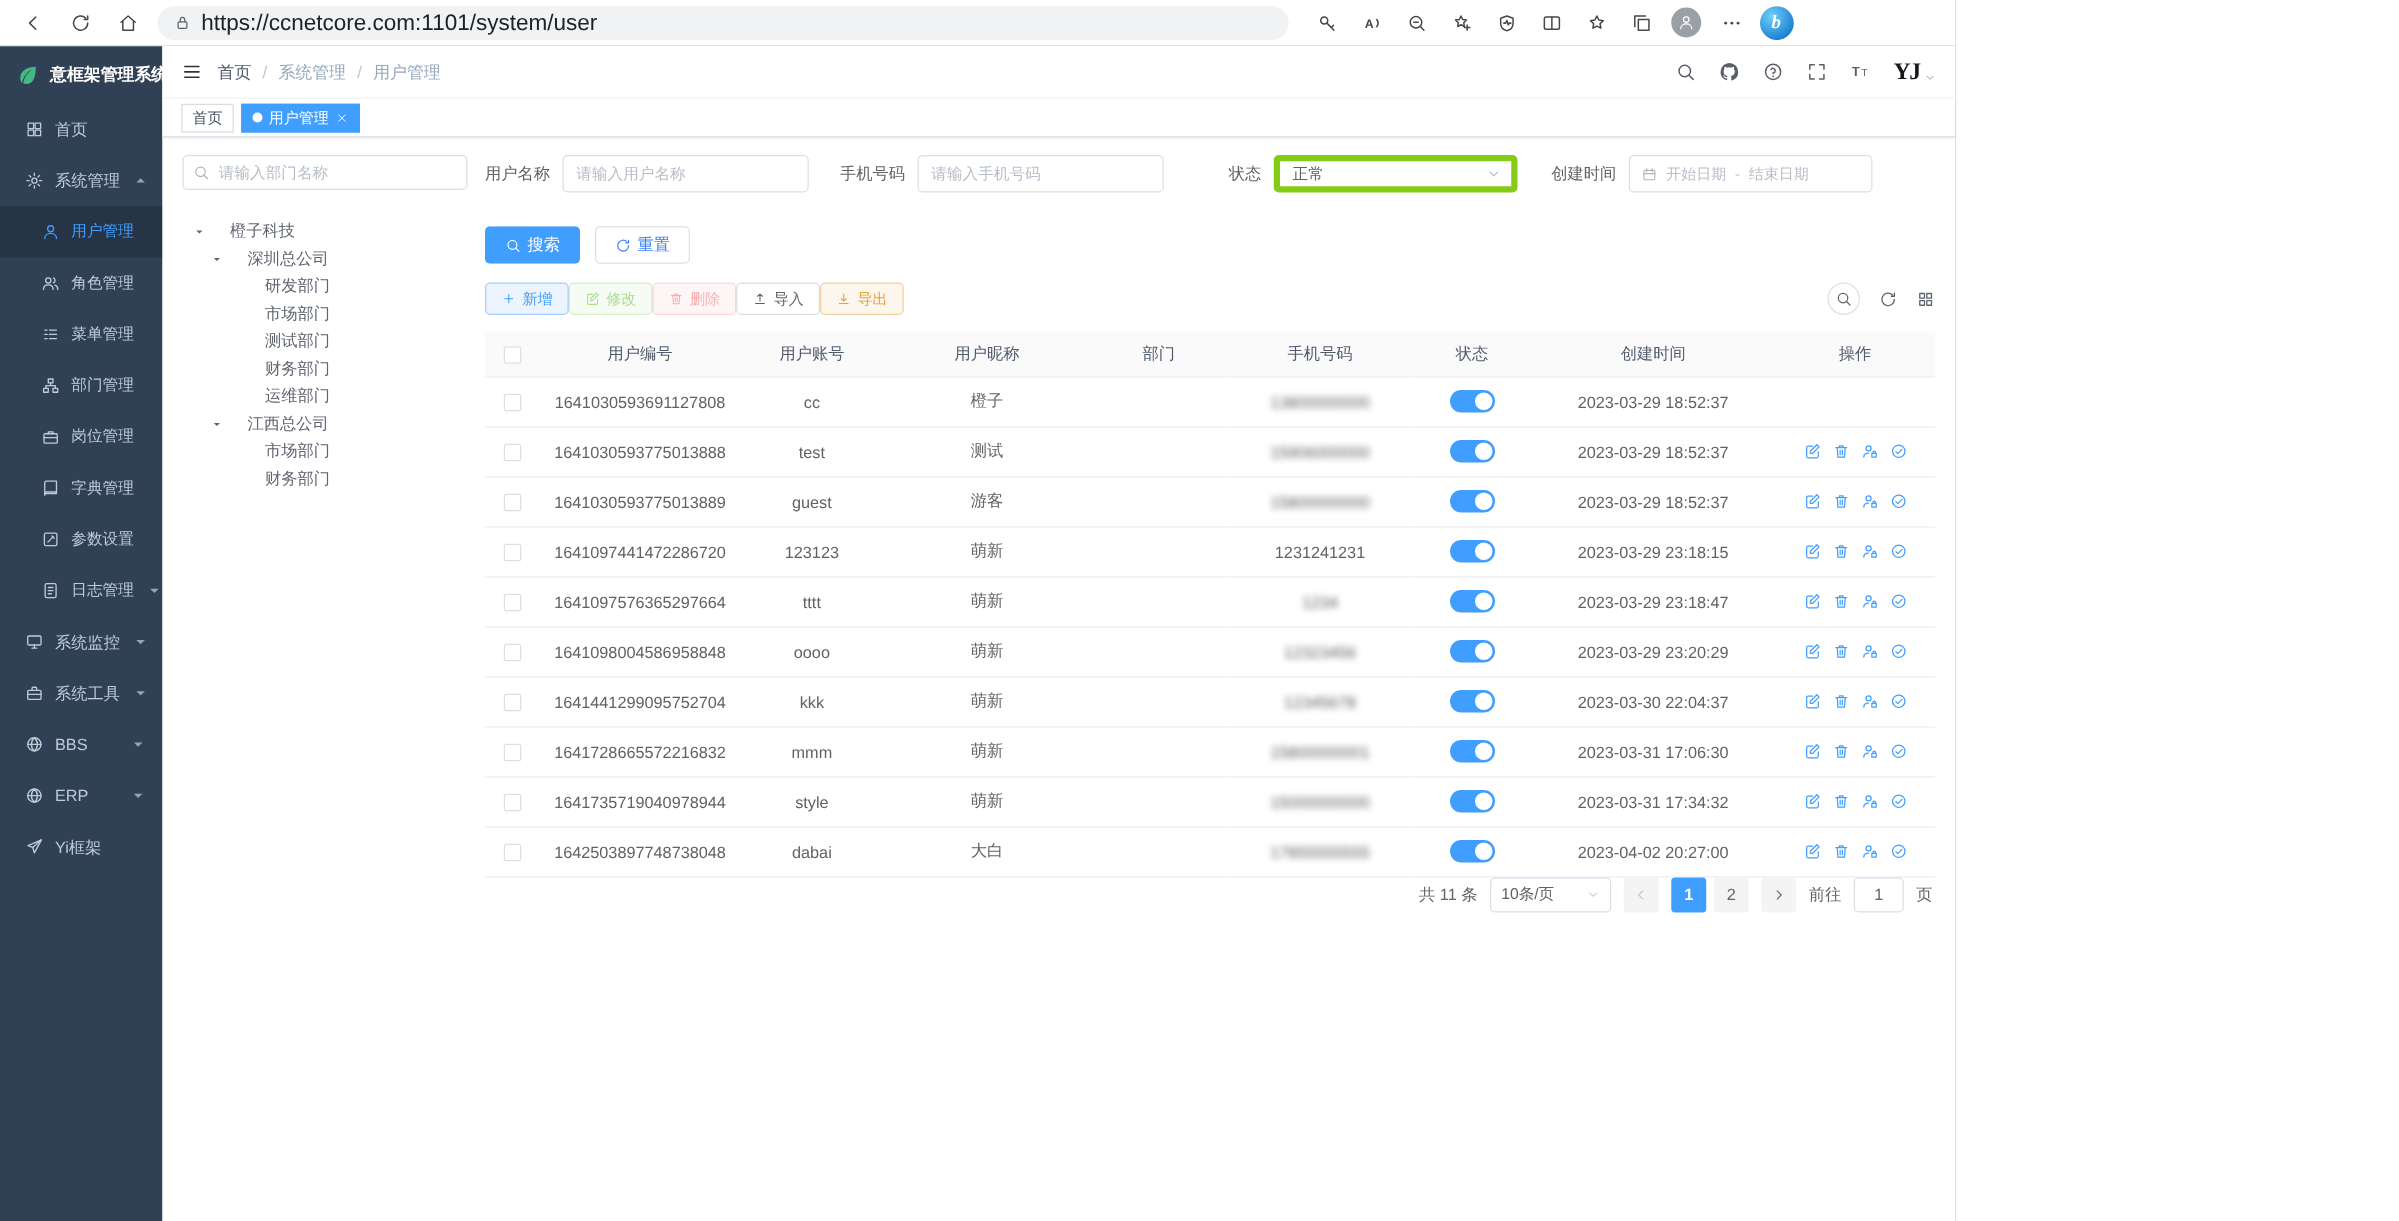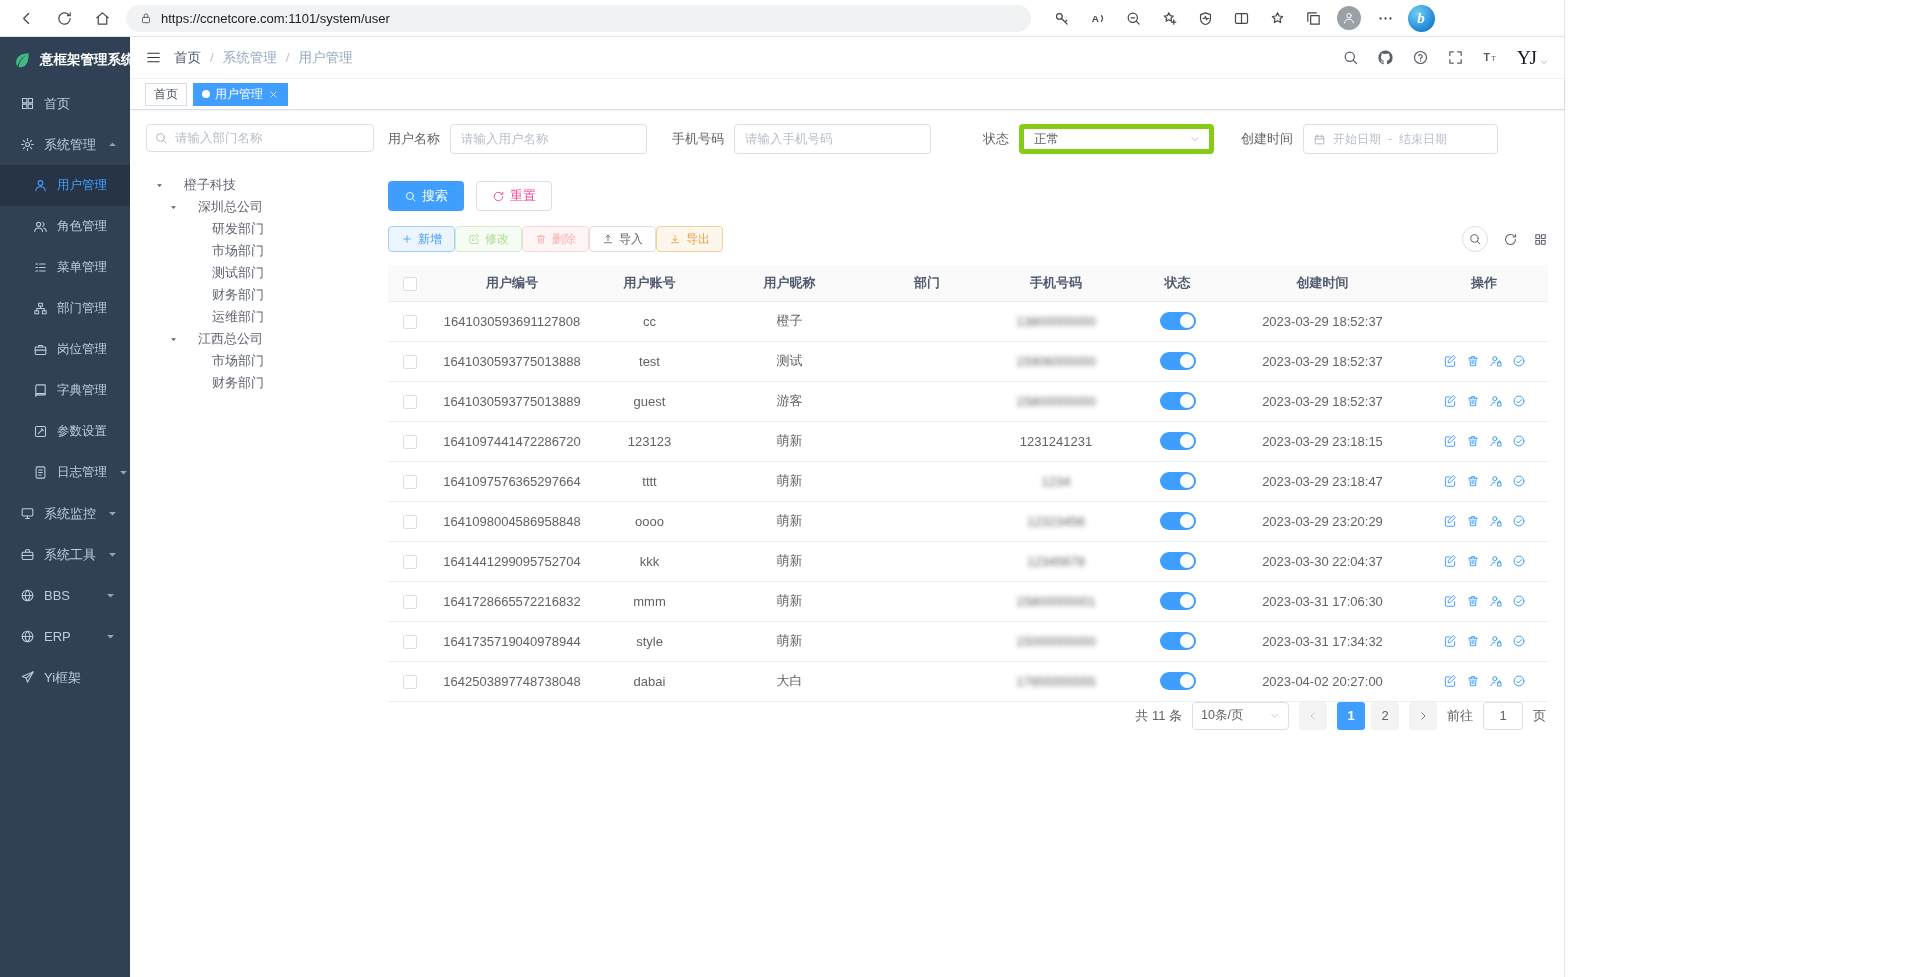--- a/index.html
+++ b/index.html
@@ -9,21 +9,21 @@
 .icon{display:inline-flex;align-items:center;justify-content:center;flex:none;width:16px;height:16px}
 .icon svg,.bicon svg,.avatar-chip svg{width:100%;height:100%;stroke:currentColor;fill:none;stroke-width:1.7;stroke-linecap:round;stroke-linejoin:round;display:block}
 .i10{width:10px;height:10px}.i11{width:11px;height:11px}.i12{width:12px;height:12px}.i13{width:13px;height:13px}
 .i14{width:14px;height:14px}.i15{width:15px;height:15px}.i17{width:17px;height:17px}
 
 
 .browser{height:37px;flex:none;display:flex;align-items:center;background:#fff;border-bottom:1px solid #e3e3e3;padding:0 8px}
 .b-nav{display:flex;align-items:center;gap:2px;margin-right:6px}
 .bicon{width:36px;height:30px;display:flex;align-items:center;justify-content:center;color:#474747;border-radius:5px;cursor:pointer}
 .bicon svg{width:17px;height:17px}
-.urlbar{width:905px;height:27px;background:#f0f2f4;border-radius:14px;display:flex;align-items:center;gap:8px;padding:0 13px;font-size:13px;color:#202124;cursor:text}
+.urlbar{width:905px;height:27px;background:#f0f2f4;border-radius:14px;display:flex;align-items:center;gap:8px;padding:0 13px;font-size:18px;color:#202124;cursor:text}
 .urlbar .icon{color:#5f6368}
 .b-tools{display:flex;align-items:center;margin-left:12px}
 .avatar-chip{width:24px;height:24px;border-radius:50%;background:#9aa0a6;display:flex;align-items:center;justify-content:center;color:#fff;overflow:hidden}
 .avatar-chip svg{width:14px;height:14px;stroke:#fff}
 .copilot{width:27px;height:27px;border-radius:50%;background:radial-gradient(circle at 35% 30%,#6fd0f6,#1b7fd4 75%);color:#fff;font-weight:bold;font-style:italic;display:flex;align-items:center;justify-content:center;font-size:15px;font-family:"Liberation Serif",serif}
 
 
 .app{flex:1;display:flex;min-height:0}
 .sidebar{width:130px;background:#304156;flex:none;display:flex;flex-direction:column}
 .logo{height:46px;flex:none;display:flex;align-items:center;gap:8px;padding:0 12px;color:#fff;font-weight:bold;font-size:13.5px;white-space:nowrap}
@@ -39,21 +39,21 @@
 .main{flex:1;display:flex;flex-direction:column;min-width:0;background:#fff}
 .topbar{height:42px;flex:none;display:flex;align-items:center;padding:0 15px;gap:12px;background:#fff;border-bottom:1px solid #f2f2f2}
 .fold{color:#303133;cursor:pointer}
 .breadcrumb{display:flex;align-items:center;gap:9px;font-size:13.5px}
 .bc-item{color:#97a8be;cursor:pointer}
 .bc-item.first{color:#515a6e}
 .bc-sep{color:#c0c4cc}
 .top-tools{margin-left:auto;display:flex;align-items:center;gap:18px;color:#5a5e66}
 .top-tools .icon{cursor:pointer}
 .avatar-wrap{display:flex;align-items:flex-end;gap:3px;cursor:pointer}
-.yj{font-weight:normal;font-size:19px;color:#15181d;letter-spacing:-1px;line-height:1;font-family:"Liberation Serif",serif}
+.yj{font-weight:bold;font-size:19px;color:#15181d;letter-spacing:-1px;line-height:1;font-family:"Liberation Serif",serif}
 .caret-gray{color:#909399}
 
 
 .tabs{height:31px;flex:none;display:flex;align-items:center;gap:6px;padding:0 15px;background:#fff;border-bottom:1px solid #d8dce5;box-shadow:0 1px 3px rgba(0,0,0,.05)}
 .tag{height:23px;display:inline-flex;align-items:center;gap:5px;padding:0 8px;border:1px solid #d8dce5;background:#fff;color:#495060;font-size:12px;cursor:pointer;white-space:nowrap}
 .tag.active{background:#409eff;border-color:#409eff;color:#fff}
 .tag-dot{width:8px;height:8px;border-radius:50%;background:#fff;display:inline-block}
 
 
 .content{flex:1;display:flex;gap:14px;padding:14px 16px;min-height:0}
@@ -74,37 +74,37 @@
 .f-label{font-size:13px;color:#606266;margin-right:10px;white-space:nowrap}
 .f-input{width:197px;height:30px;border:1px solid #dcdfe6;border-radius:4px;padding:0 10px;font-size:12.5px;color:#606266;outline:none;font-family:inherit}
 .f-input::placeholder{color:#b8bec8}
 .f-select{width:195px;height:30px;border:5px solid #84cc16;border-radius:4px;display:flex;align-items:center;padding:0 8px 0 10px;font-size:12.5px;color:#606266;cursor:pointer;background:#fff}
 .f-select .icon{margin-left:auto;color:#b0b5be}
 .f-date{width:195px;height:30px;border:1px solid #dcdfe6;border-radius:4px;display:flex;align-items:center;gap:7px;padding:0 9px;font-size:12px;color:#b8bec8;cursor:pointer;background:#fff}
 .f-date .icon{color:#b0b5be}
 .btn-row{display:flex;align-items:center;margin-top:27px;flex:none}
 .btn{height:30px;border-radius:4px;display:inline-flex;align-items:center;gap:5px;padding:0 15px;font-size:13px;cursor:pointer;border:1px solid transparent;font-family:inherit;background:#fff}
 .btn-primary{background:#409eff;color:#fff}
-.btn-plain{border-color:#dcdfe6;color:#ec4899}
+.btn-plain{border-color:#dcdfe6;color:#3b82f6}
 .btn + .btn{margin-left:12px}
 .toolbar-row{display:flex;align-items:center;margin-top:15px;flex:none}
 .mini{height:26px;padding:0 12px;font-size:12px;border-radius:4px;display:inline-flex;align-items:center;gap:5px;border:1px solid;cursor:pointer;font-family:inherit;background:#fff;white-space:nowrap}
 .v-primary{background:#ecf5ff;border-color:#a0cfff;color:#409eff}
 .v-success{background:#f0f9eb;border-color:#b3e19d;color:#67c23a}
 .v-danger{background:#fef0f0;border-color:#fab6b6;color:#f56c6c}
 .v-default{background:#fff;border-color:#dcdfe6;color:#606266}
 .v-warning{background:#fdf6ec;border-color:#f3d19e;color:#e6a23c}
 .mini.disabled{opacity:.55}
 .tool-right{margin-left:auto;display:flex;align-items:center;gap:15px;color:#5f6470}
 .tool-right .icon{cursor:pointer}
 .circle{width:26px;height:26px;border:1px solid #e0e0e0;border-radius:50%;display:flex;align-items:center;justify-content:center}
 
 
 table{width:100%;border-collapse:collapse;table-layout:fixed;margin-top:13px}
-thead th{height:36px;background:#fafafa;font-weight:bold;color:#515a6e;font-size:13px;text-align:center;border-bottom:1px solid #ebeef5;padding:0 4px;white-space:nowrap}
+thead th{height:36px;background:#fafafa;font-weight:normal;color:#515a6e;font-size:13px;text-align:center;border-bottom:1px solid #ebeef5;padding:0 4px;white-space:nowrap}
 tbody td{height:40px;text-align:center;border-bottom:1px solid #ebeef5;font-size:13px;color:#606266;padding:0 4px;overflow:hidden;white-space:nowrap}
 .checkbox{width:14px;height:14px;border:1px solid #dcdfe6;border-radius:2px;display:inline-block;background:#fff;cursor:pointer;vertical-align:middle}
 .toggle{width:36px;height:18px;border-radius:9px;background:#409eff;display:inline-block;position:relative;cursor:pointer;vertical-align:middle}
 .toggle::after{content:"";position:absolute;top:2px;right:2px;width:14px;height:14px;border-radius:50%;background:#fff}
 .blur{filter:blur(2.5px)}
 .ops-wrap{display:flex;align-items:center;justify-content:center;gap:9px;color:#409eff}
 .ops-wrap .icon{cursor:pointer}
 
 
 .pager{display:flex;align-items:center;justify-content:flex-end;gap:10px;font-size:13px;color:#606266;padding-right:2px;flex:none}

